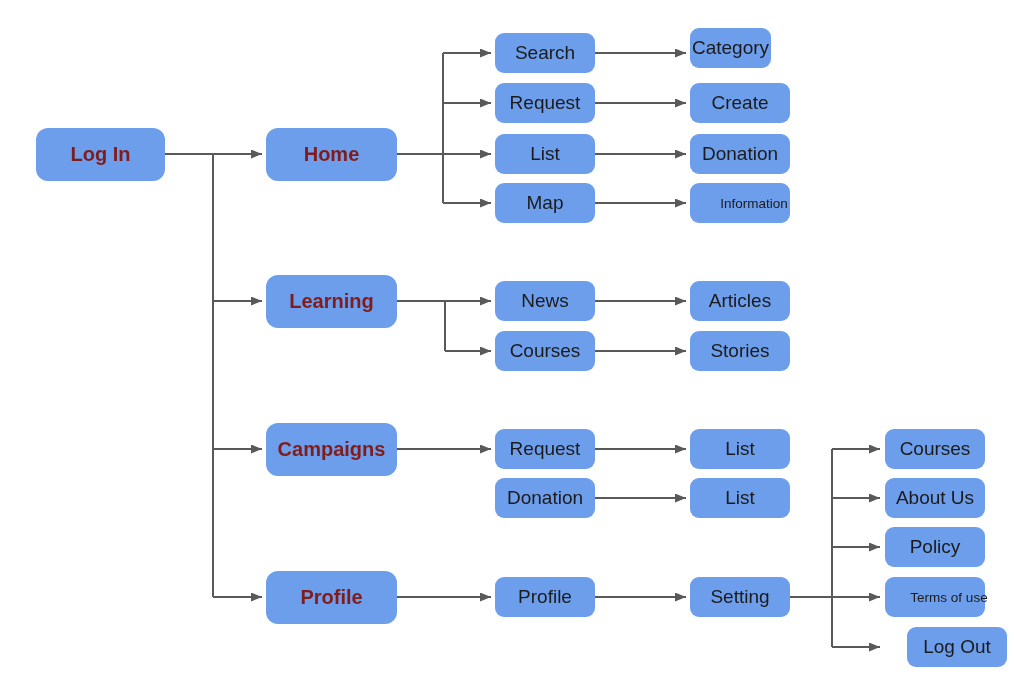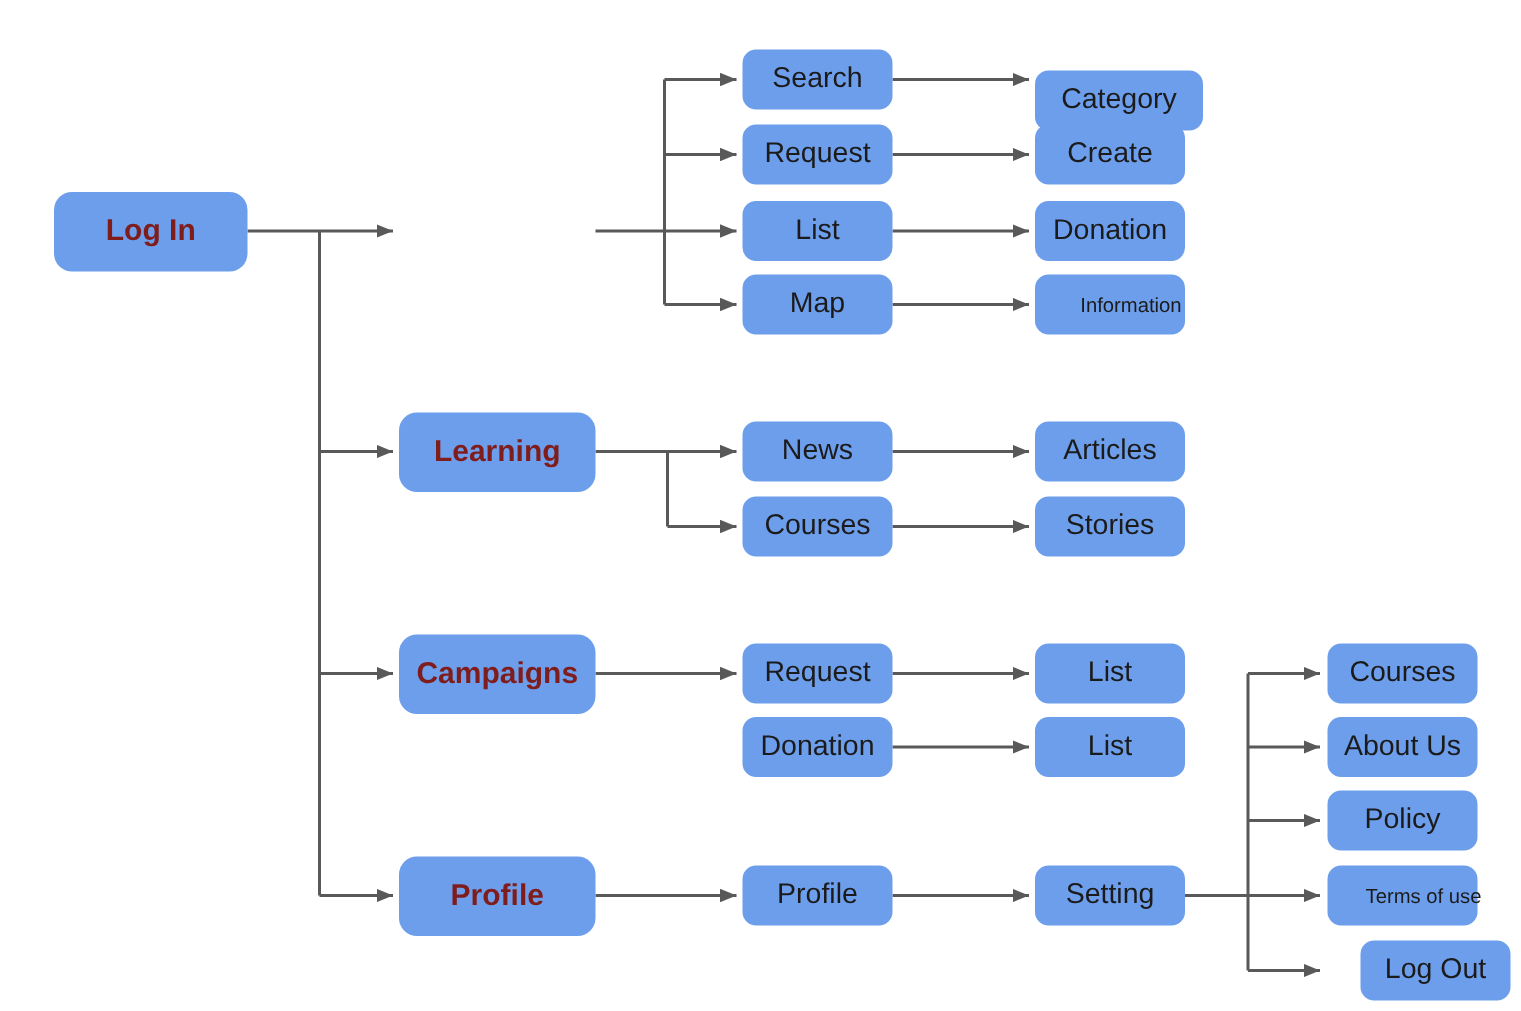--- a/index.html
+++ b/index.html
@@ -89,30 +89,31 @@
       <line x1="832" y1="449" x2="880" y2="449" marker-end="url(#arrowhead)"></line>
       <line x1="832" y1="498" x2="880" y2="498" marker-end="url(#arrowhead)"></line>
       <line x1="832" y1="547" x2="880" y2="547" marker-end="url(#arrowhead)"></line>
       <line x1="832" y1="597" x2="880" y2="597" marker-end="url(#arrowhead)"></line>
       <line x1="832" y1="647" x2="880" y2="647" marker-end="url(#arrowhead)"></line>
     </g>
   </svg>
 
   <div class="node primary" style="left:36px;top:128px;width:129px;height:53px">Log In</div>
 
+  <div class="node primary" style="left:266px;top:128px;width:131px;height:53px">Home</div>
   <div class="node primary" style="left:266px;top:275px;width:131px;height:53px">Learning</div>
   <div class="node primary" style="left:266px;top:423px;width:131px;height:53px">Campaigns</div>
   <div class="node primary" style="left:266px;top:571px;width:131px;height:53px">Profile</div>
 
   <div class="node" style="left:495px;top:33px;width:100px;height:40px">Search</div>
   <div class="node" style="left:495px;top:83px;width:100px;height:40px">Request</div>
   <div class="node" style="left:495px;top:134px;width:100px;height:40px">List</div>
   <div class="node" style="left:495px;top:183px;width:100px;height:40px">Map</div>
 
-  <div class="node" style="left:690px;top:47px;width:112px;height:40px">Category</div>
+  <div class="node" style="left:690px;top:28px;width:81px;height:40px">Category</div>
   <div class="node" style="left:690px;top:83px;width:100px;height:40px">Create</div>
   <div class="node" style="left:690px;top:134px;width:100px;height:40px">Donation</div>
   <div class="node small-label" style="left:690px;top:183px;width:100px;height:40px">Information</div>
 
   <div class="node" style="left:495px;top:281px;width:100px;height:40px">News</div>
   <div class="node" style="left:495px;top:331px;width:100px;height:40px">Courses</div>
   <div class="node" style="left:690px;top:281px;width:100px;height:40px">Articles</div>
   <div class="node" style="left:690px;top:331px;width:100px;height:40px">Stories</div>
 
   <div class="node" style="left:495px;top:429px;width:100px;height:40px">Request</div>

